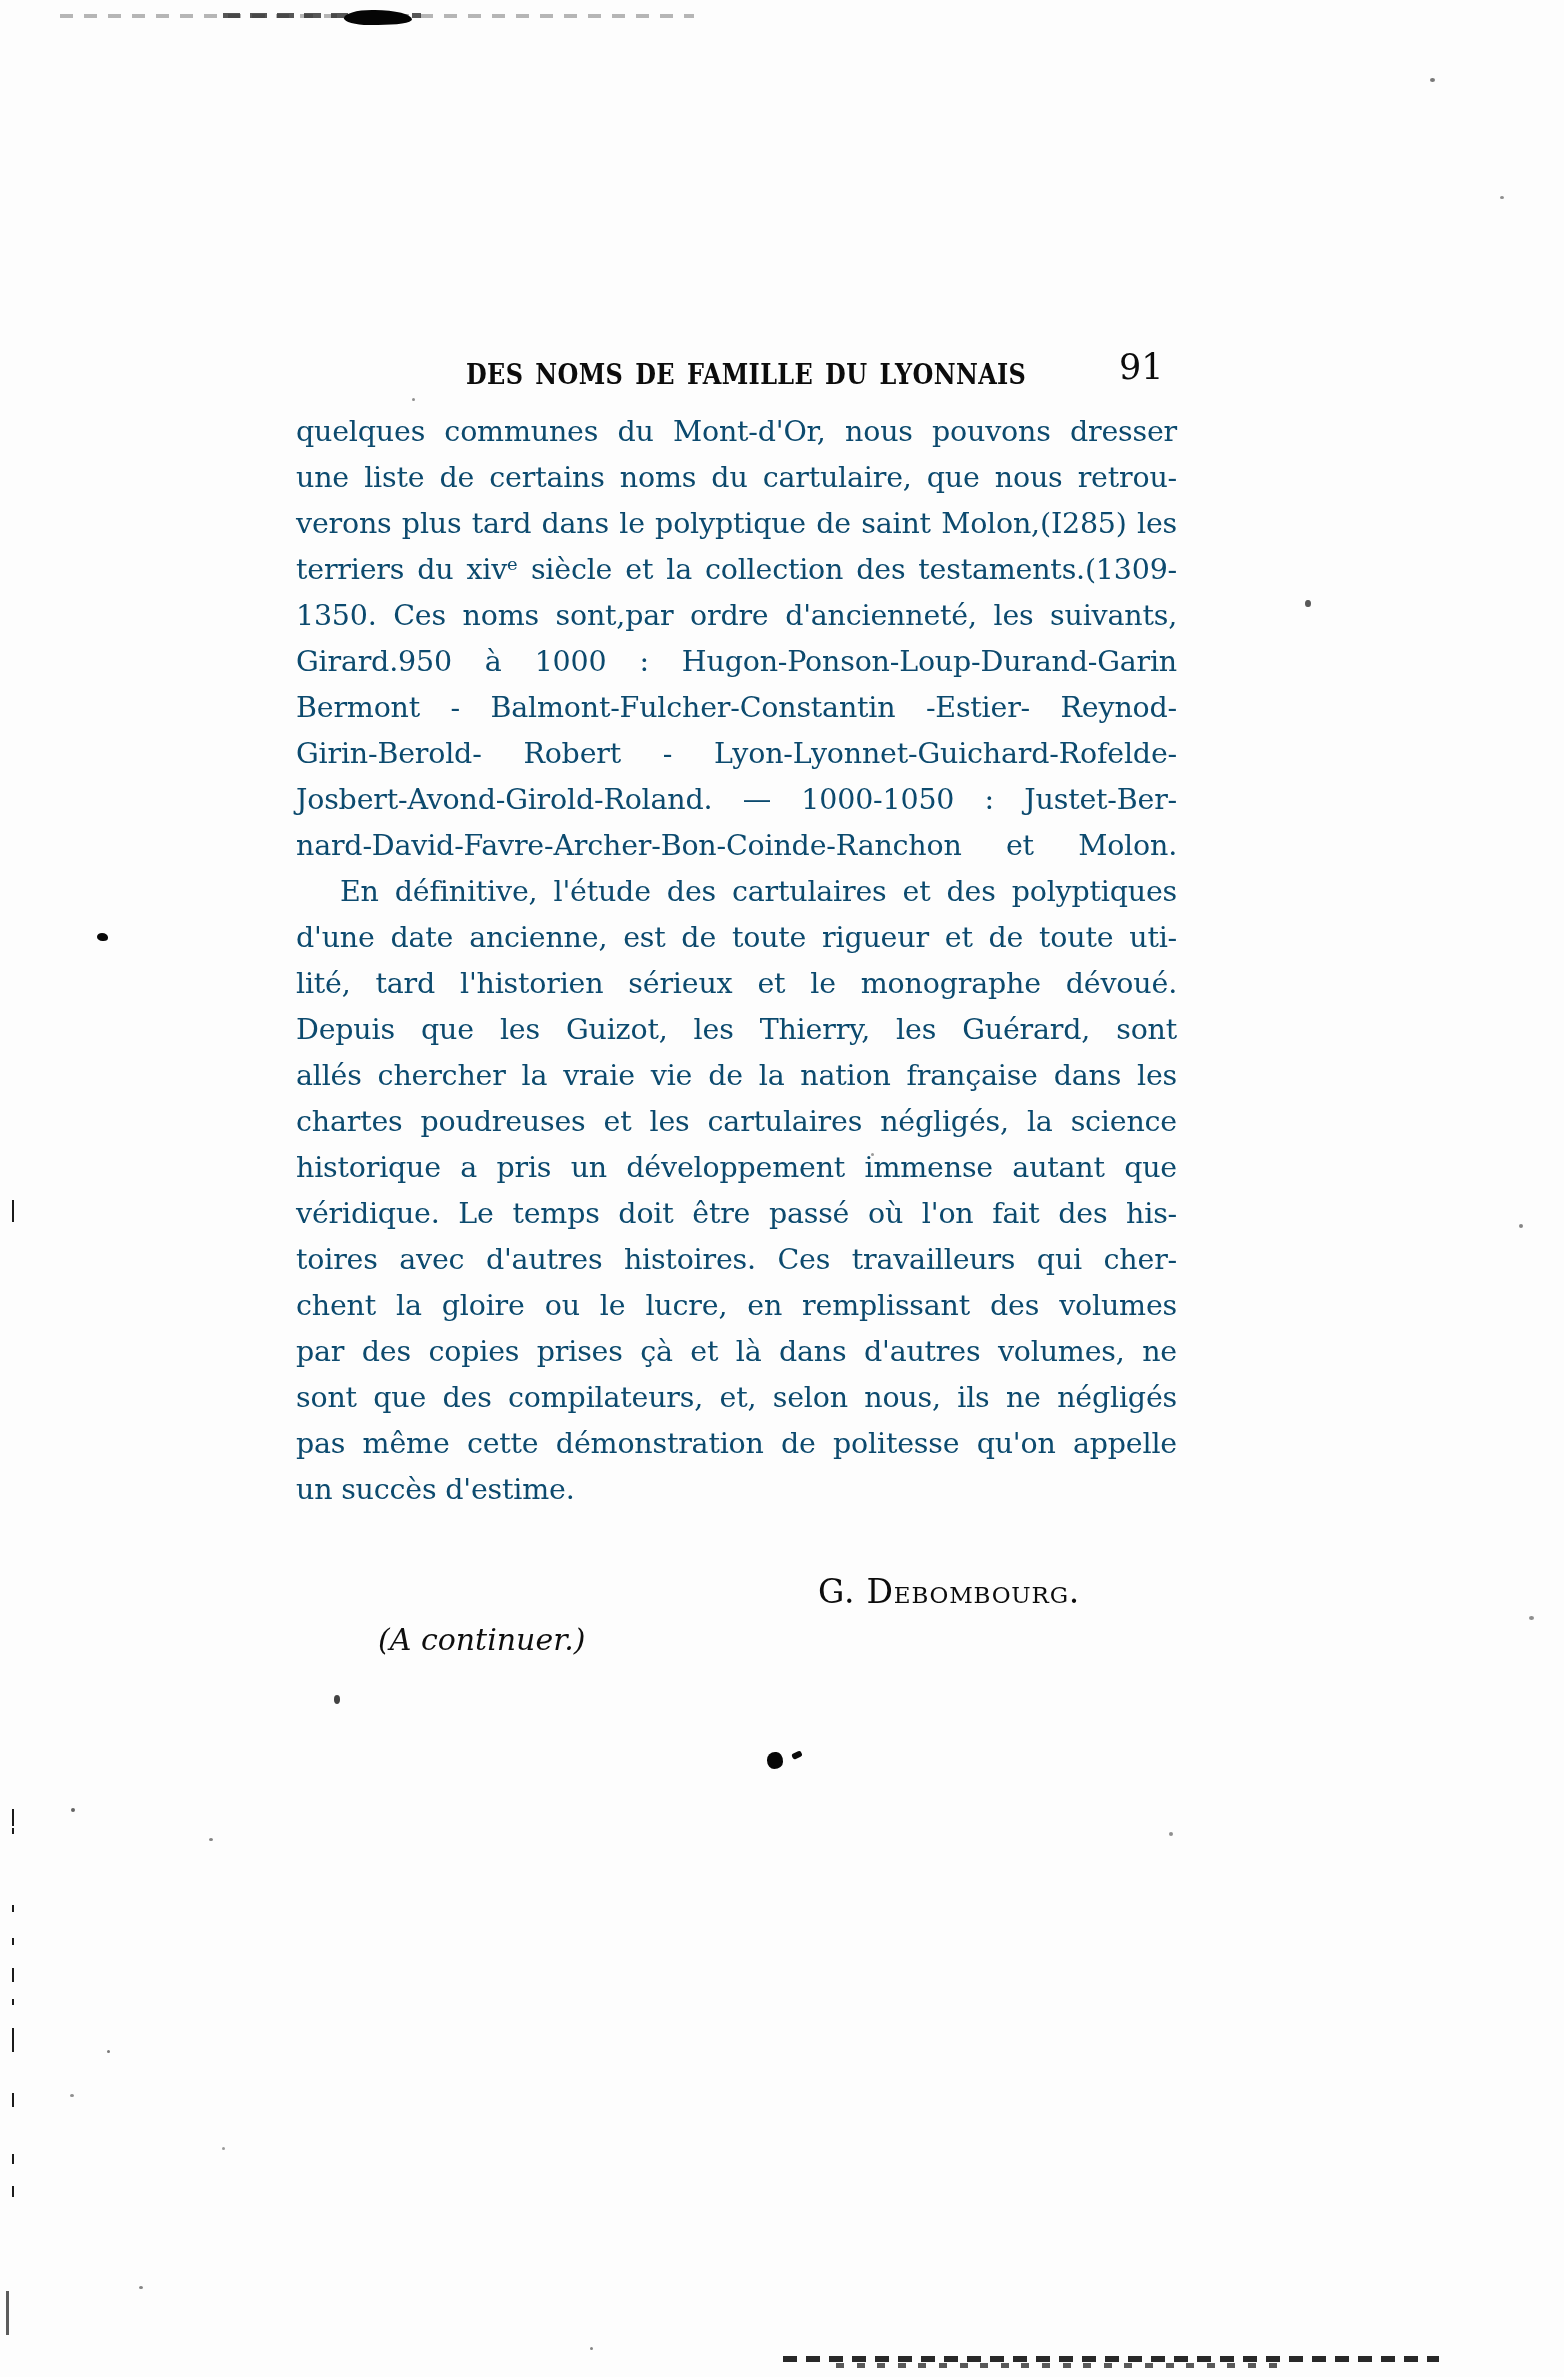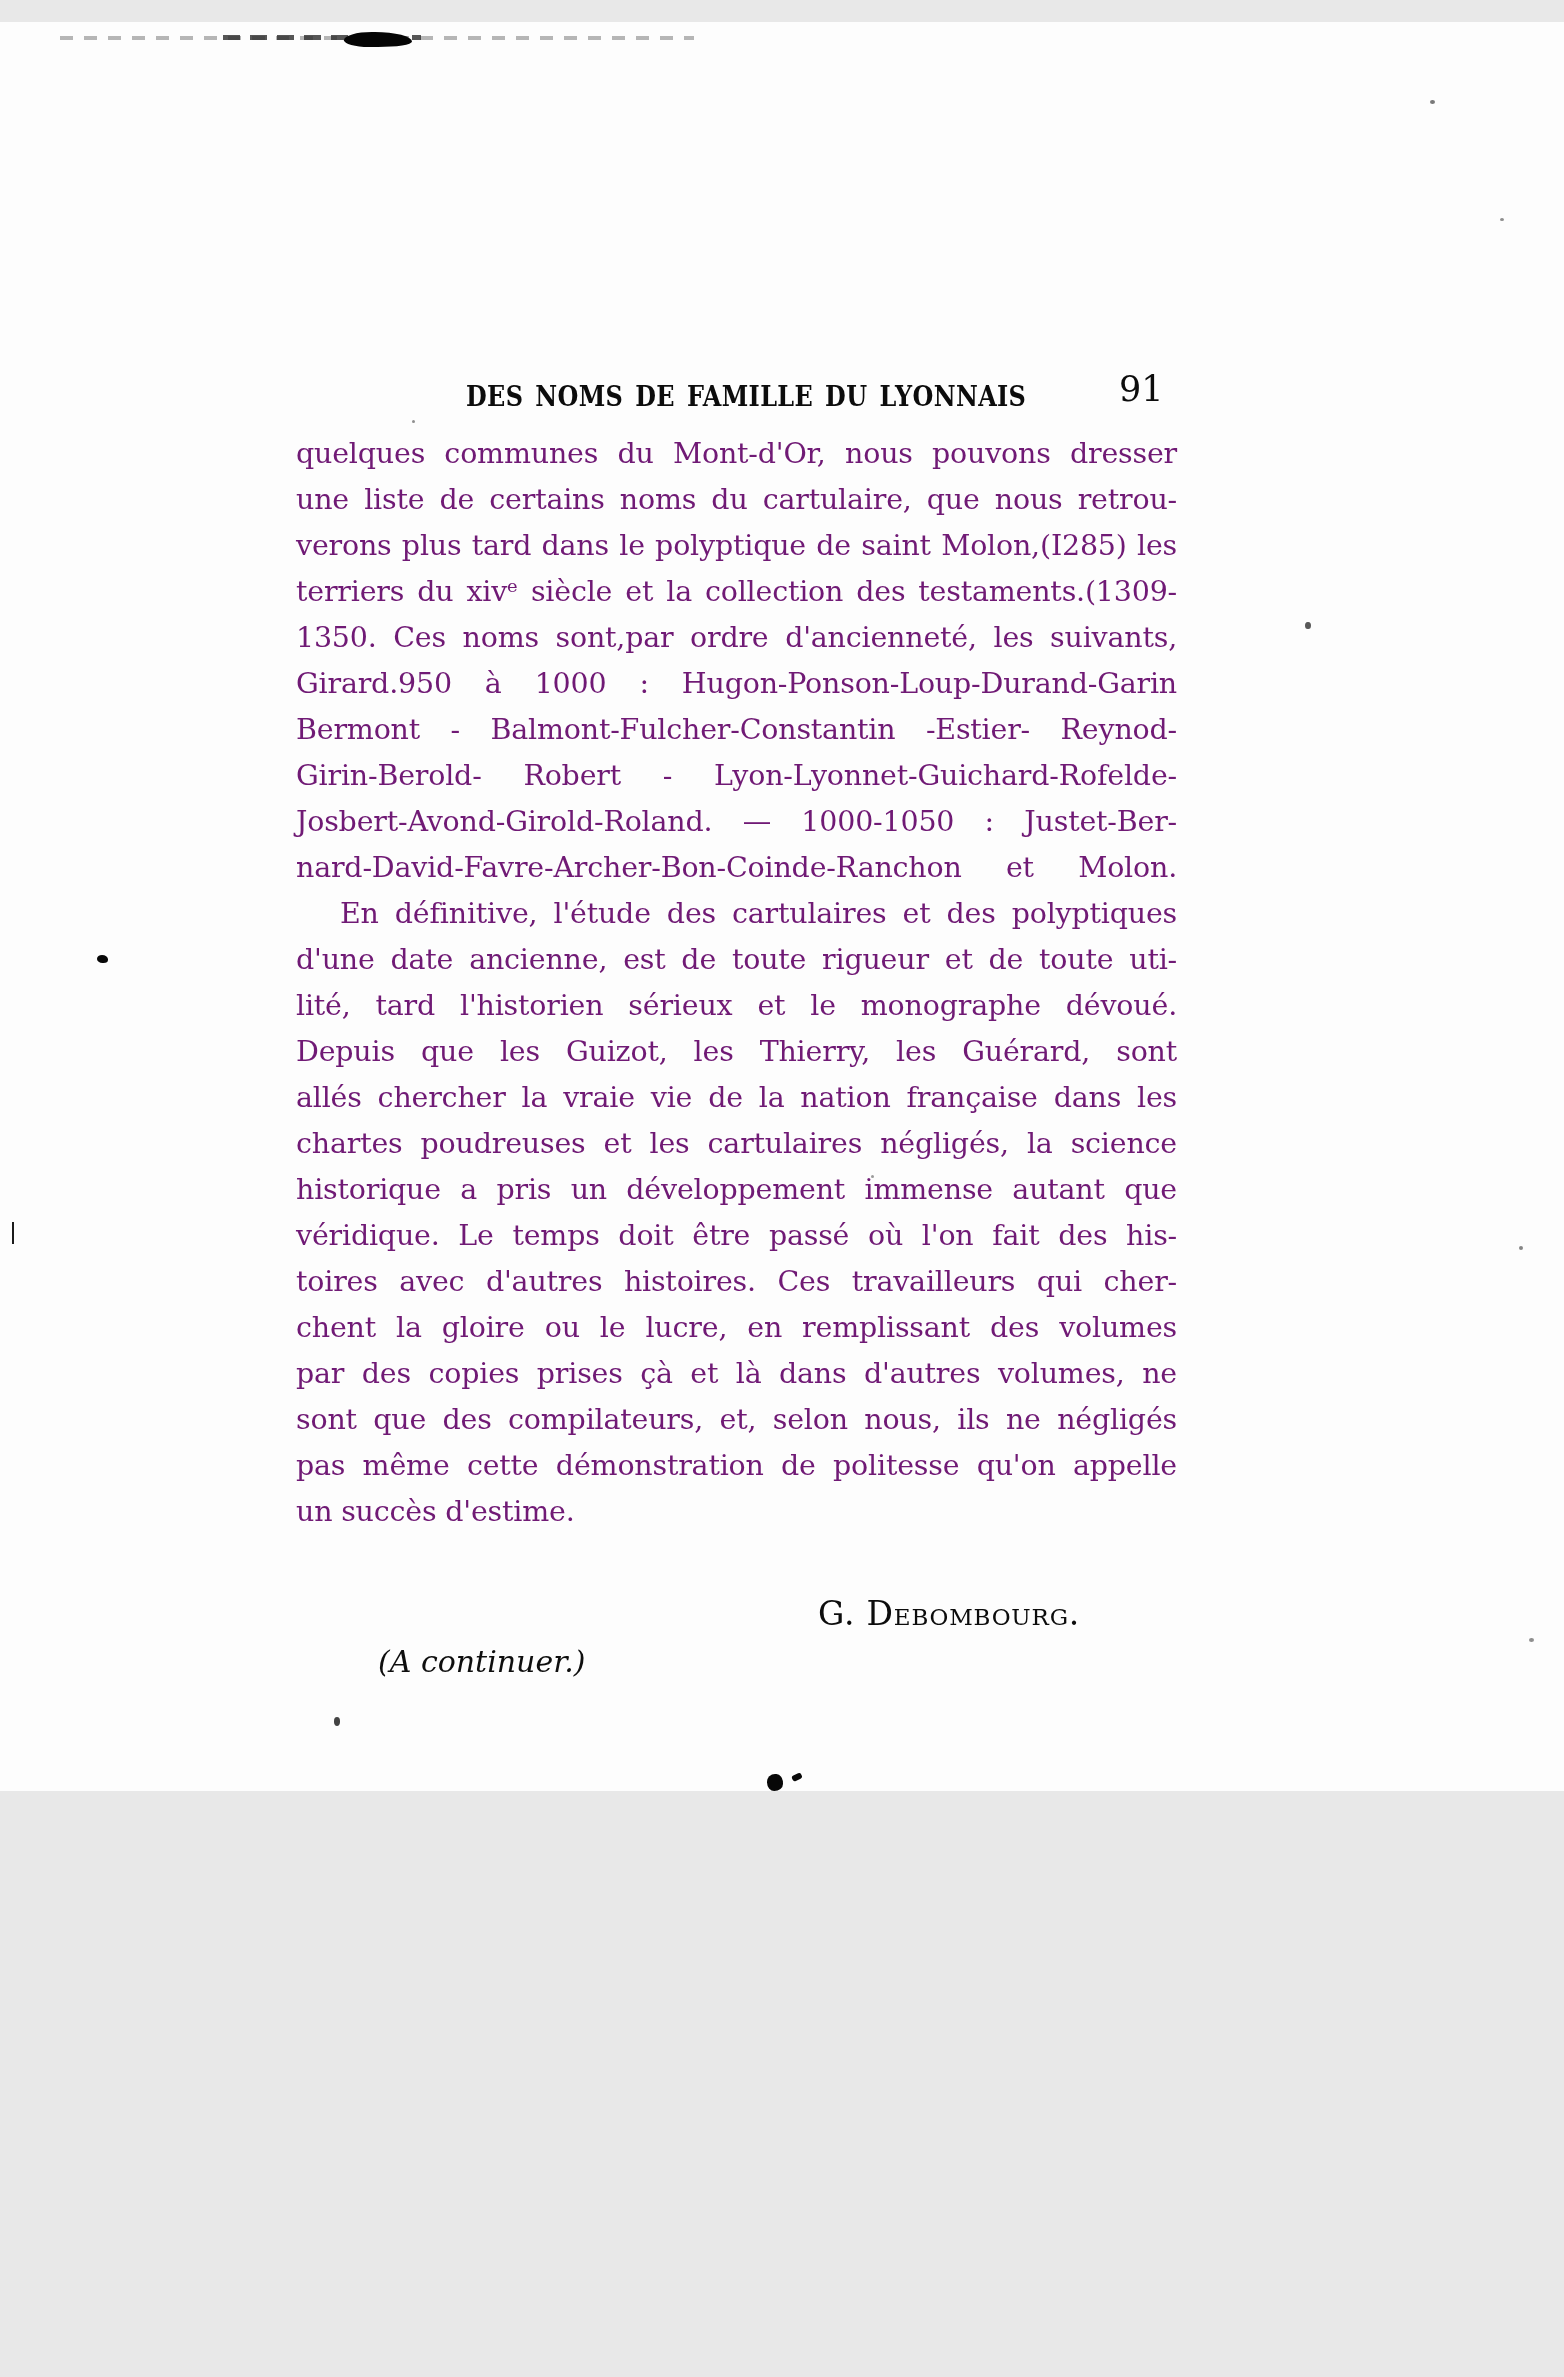--- a/index.html
+++ b/index.html
@@ -1,23 +1,22 @@
 <!DOCTYPE html>
 <html style="font-size:12.7px"><head>
 <meta charset="utf-8">
 <style>
   html,body{margin:0;padding:0;background:#e8e8e8;}
   .page{
     position:relative;
-    width:1565px;height:1769px;
+    width:1565px;height:2377px;
     background:#fdfdfd;
     overflow:hidden;
     font-family:"DejaVu Serif","DejaVu Sans",serif;
     color:#101010;
-    margin-top:22px;
   }
   
   .header-title{
     position:absolute;left:466px;top:357px;
     font-size:28.5px;font-weight:bold;
     letter-spacing:0.4px;word-spacing:4px;
     transform:scaleX(0.84);transform-origin:left center;
     white-space:nowrap;color:#0c0c0c;
   }
   .page-number{
@@ -26,21 +25,21 @@
   }
   
   .body-text{
     position:absolute;left:296px;top:409px;width:881px;
   }
   .line{
     height:46px;line-height:46px;
     font-size:28.5px;letter-spacing:-0.2px;
     text-align:justify;text-align-last:justify;
     box-sizing:border-box;
-    color:#701a75;
+    color:#0c4a6e;
   }
   .line.indent{padding-left:44px;}
   .line.short{text-align:left;text-align-last:left;}
   .signature{
     position:absolute;left:818px;top:1572px;
     font-size:33px;font-variant:small-caps;letter-spacing:0.8px;
     color:#0c0c0c;white-space:nowrap;
   }
   .continuation{
     position:absolute;left:378px;top:1622px;

